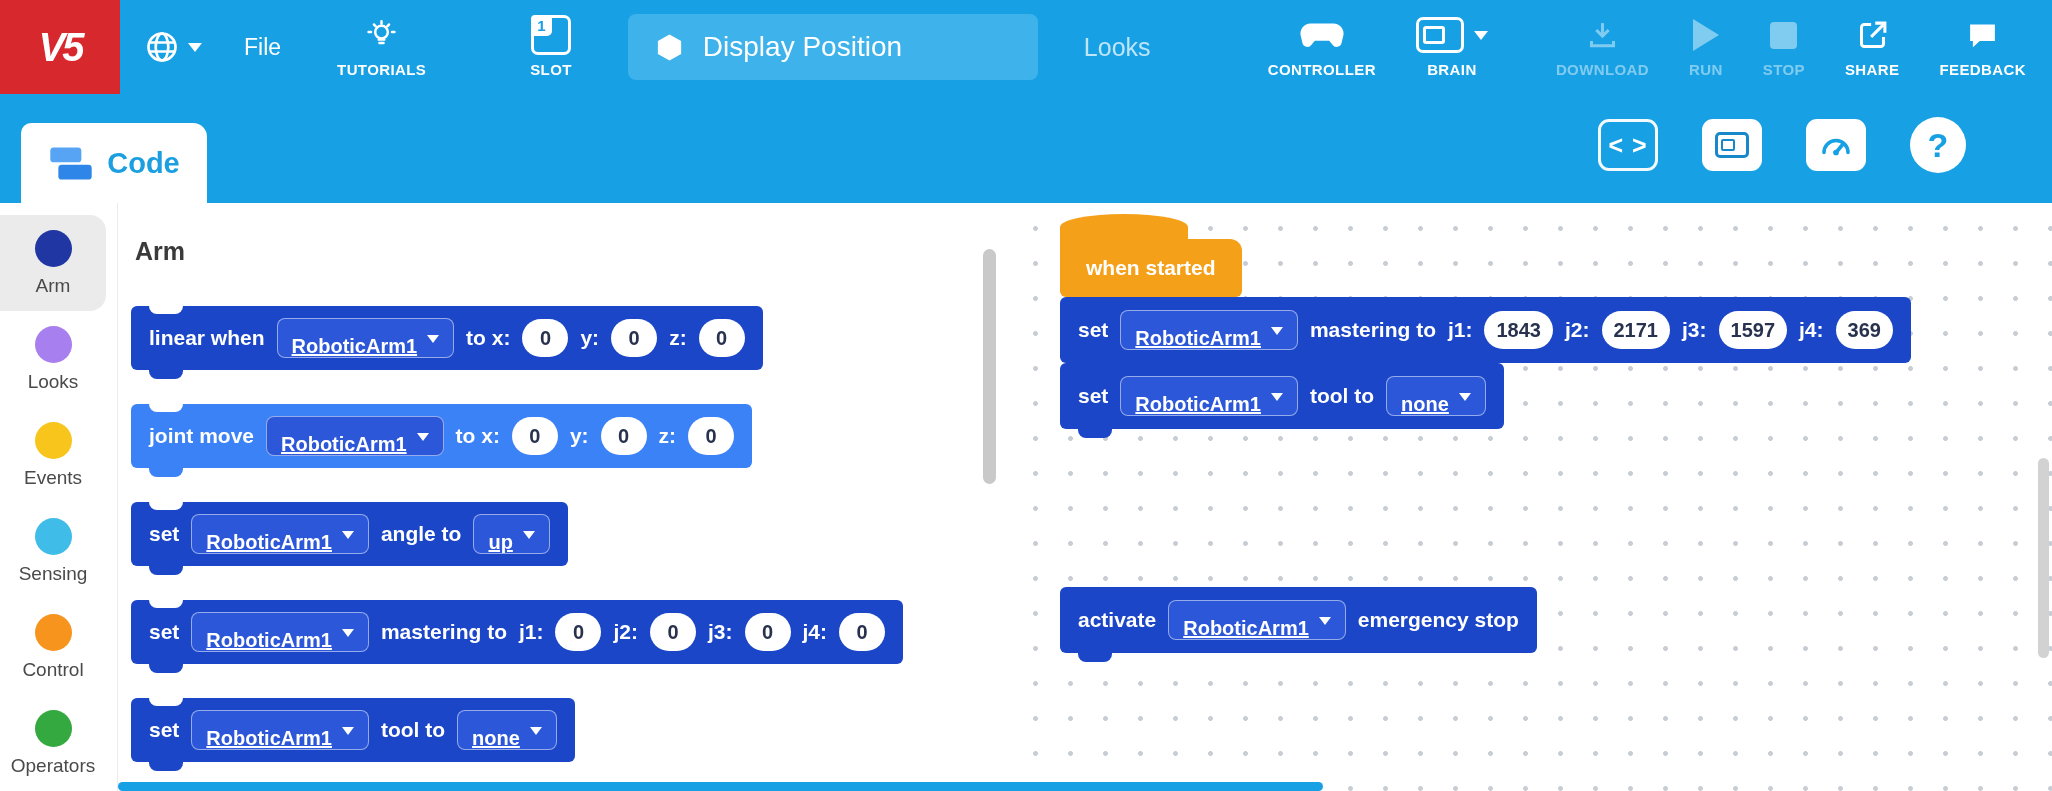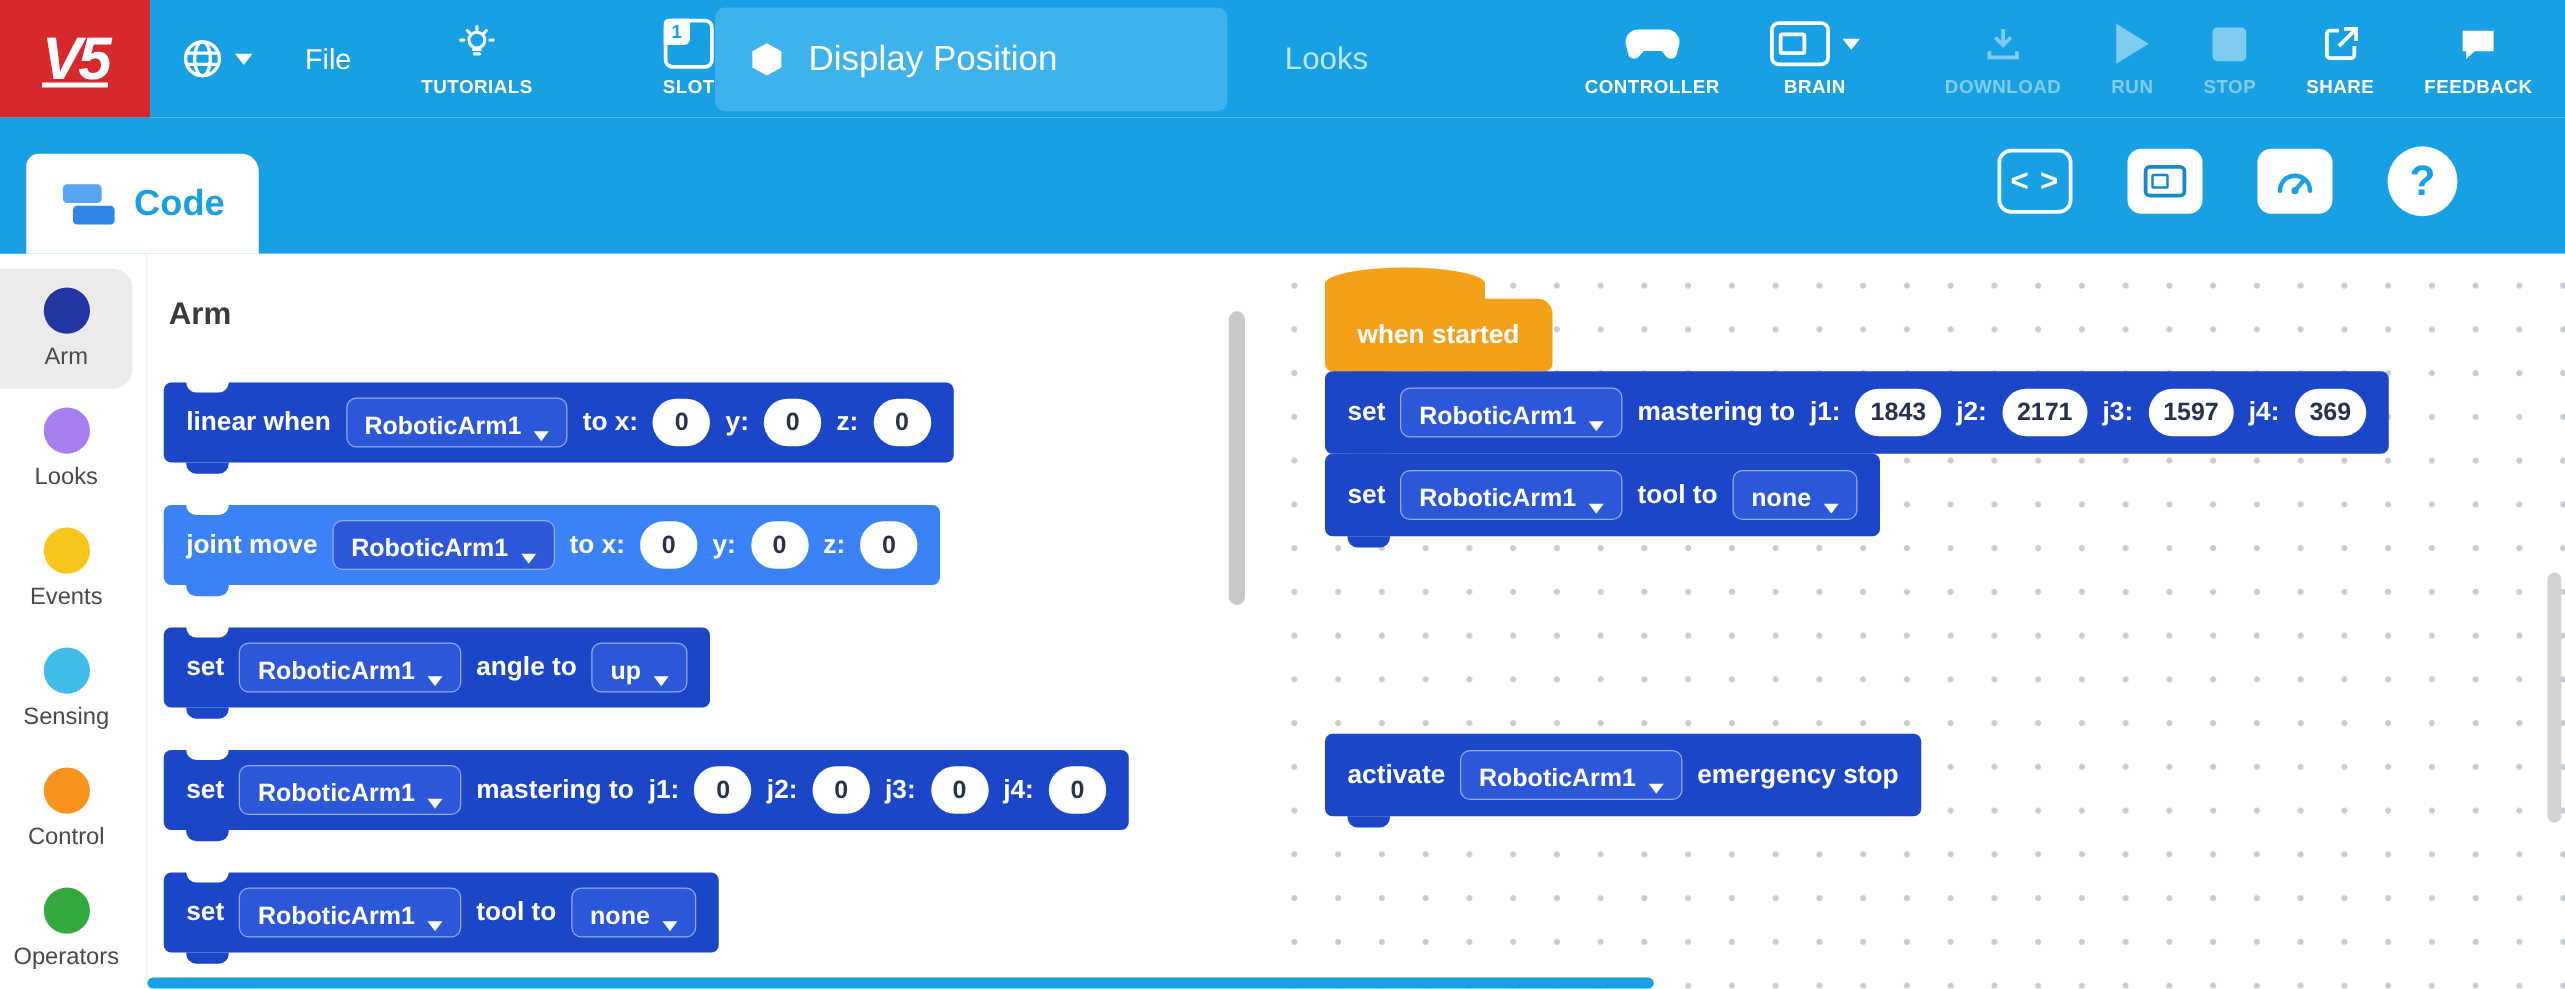--- a/index.html
+++ b/index.html
@@ -2,28 +2,28 @@
 <html><head>
 <meta charset="utf-8">
 <style>
   * { margin:0; padding:0; box-sizing:border-box; }
   html,body { width:2052px; height:791px; overflow:hidden; }
   body { font-family:"Liberation Sans", sans-serif; background:#fff; position:relative; }
 
   
   .topbar { height:94px; background:#17A0E4; display:flex; align-items:center; color:#fff; position:relative; }
   .logo { width:120px; height:94px; background:#D7282D; display:flex; align-items:center; justify-content:center;
-          font-size:48px; font-weight:bold; font-style:italic; letter-spacing:-3px; flex:0 0 auto;text-decoration:underline; }
+          font-size:40px; font-weight:bold; font-style:italic; letter-spacing:-3px; flex:0 0 auto; }
   .tb-row { display:flex; align-items:center; gap:8px; }
   .tb-stack { display:flex; flex-direction:column; align-items:center; gap:7px; font-size:15px; font-weight:bold; letter-spacing:.4px; }
   .tb-globe { margin-left:24px; }
   .tb-file { margin-left:42px; font-size:23px; }
   .tb-tutorials { margin-left:56px; }
   .tb-slot { margin-left:104px; }
-  .project-box { background:#3EB2EB; border-radius:8px; height:83px; display:flex; align-items:center;
+  .project-box { margin-left:56px; background:#3EB2EB; border-radius:8px; height:66px; display:flex; align-items:center;
                  gap:18px; padding:0 26px; font-size:28px; min-width:410px; }
   .saved { margin-left:46px; color:rgba(255,255,255,.72); font-size:25px; }
   .tb-right { margin-left:auto; display:flex; align-items:flex-start; gap:40px; margin-right:26px; }
   .tb-download { margin-left:28px; }
   .disabled { opacity:.45; }
   .tri-down { width:0; height:0; border-left:7px solid transparent; border-right:7px solid transparent; border-top:9px solid #fff; }
   .slot-icon { width:40px; height:40px; border:3px solid #fff; border-radius:7px; position:relative; }
   .slot-badge { position:absolute; top:-3px; left:-3px; width:21px; height:21px; background:#fff; color:#17A0E4;
                 font-weight:bold; font-size:15px; display:flex; align-items:center; justify-content:center; border-radius:4px 0 5px 0; }
   .brain-icon { width:48px; height:36px; border:3px solid #fff; border-radius:7px; display:flex; align-items:center; padding:4px; }
@@ -66,22 +66,22 @@
 
   .hscrollbar { position:absolute; left:118px; top:782px; width:1205px; height:9px; background:#17A0E4; border-radius:5px; z-index:5; }
 
   
   .block { position:relative; display:flex; align-items:center; gap:12px; background:#1B46C8; color:#fff;
            height:64px; padding:0 18px; border-radius:6px; font-size:21px; font-weight:bold; width:max-content; cursor:grab; }
   .block::after { content:""; position:absolute; left:18px; bottom:-9px; width:34px; height:9px; background:inherit; border-radius:0 0 8px 8px; }
   .pal-block { margin-bottom:34px; }
   .pal-block::before { content:""; position:absolute; left:18px; top:-1px; width:34px; height:9px; background:#fff; border-radius:0 0 8px 8px; }
 
-  .dd { display:inline-flex; align-items:flex-end; gap:10px; background:#2C57D8; border:1px solid rgba(255,255,255,.5);
-        border-radius:8px; height:40px; padding:4px 14px; font-size:20px; color:#fff; cursor:pointer; white-space:nowrap; }
+  .dd { display:inline-flex; align-items:flex-start; gap:10px; background:#2C57D8; border:1px solid rgba(255,255,255,.5);
+        border-radius:8px; height:40px; padding:16px 14px; font-size:20px; color:#fff; cursor:pointer; white-space:nowrap;text-decoration:underline; }
   .dd-caret { width:0; height:0; border-left:6px solid transparent; border-right:6px solid transparent; border-top:8px solid #fff; }
   .num { background:#fff; color:#28324E; border-radius:999px; min-width:46px; height:38px; display:inline-flex;
          align-items:center; justify-content:center; padding:0 12px; font-size:20px; font-weight:bold; cursor:text; }
 
   .stack { position:absolute; display:flex; flex-direction:column; align-items:flex-start; }
   .canvas .row { height:66px; }
 
   .hat { position:relative; background:#F5A019; color:#fff; height:58px; margin-top:25px; display:flex; align-items:center;
          gap:12px; padding:0 26px; border-radius:0 12px 6px 6px; font-size:21px; font-weight:bold; width:max-content; cursor:grab; }
   .hat::before { content:""; position:absolute; top:-25px; left:0; width:128px; height:26px; background:inherit; border-radius:100% 100% 0 0; }

